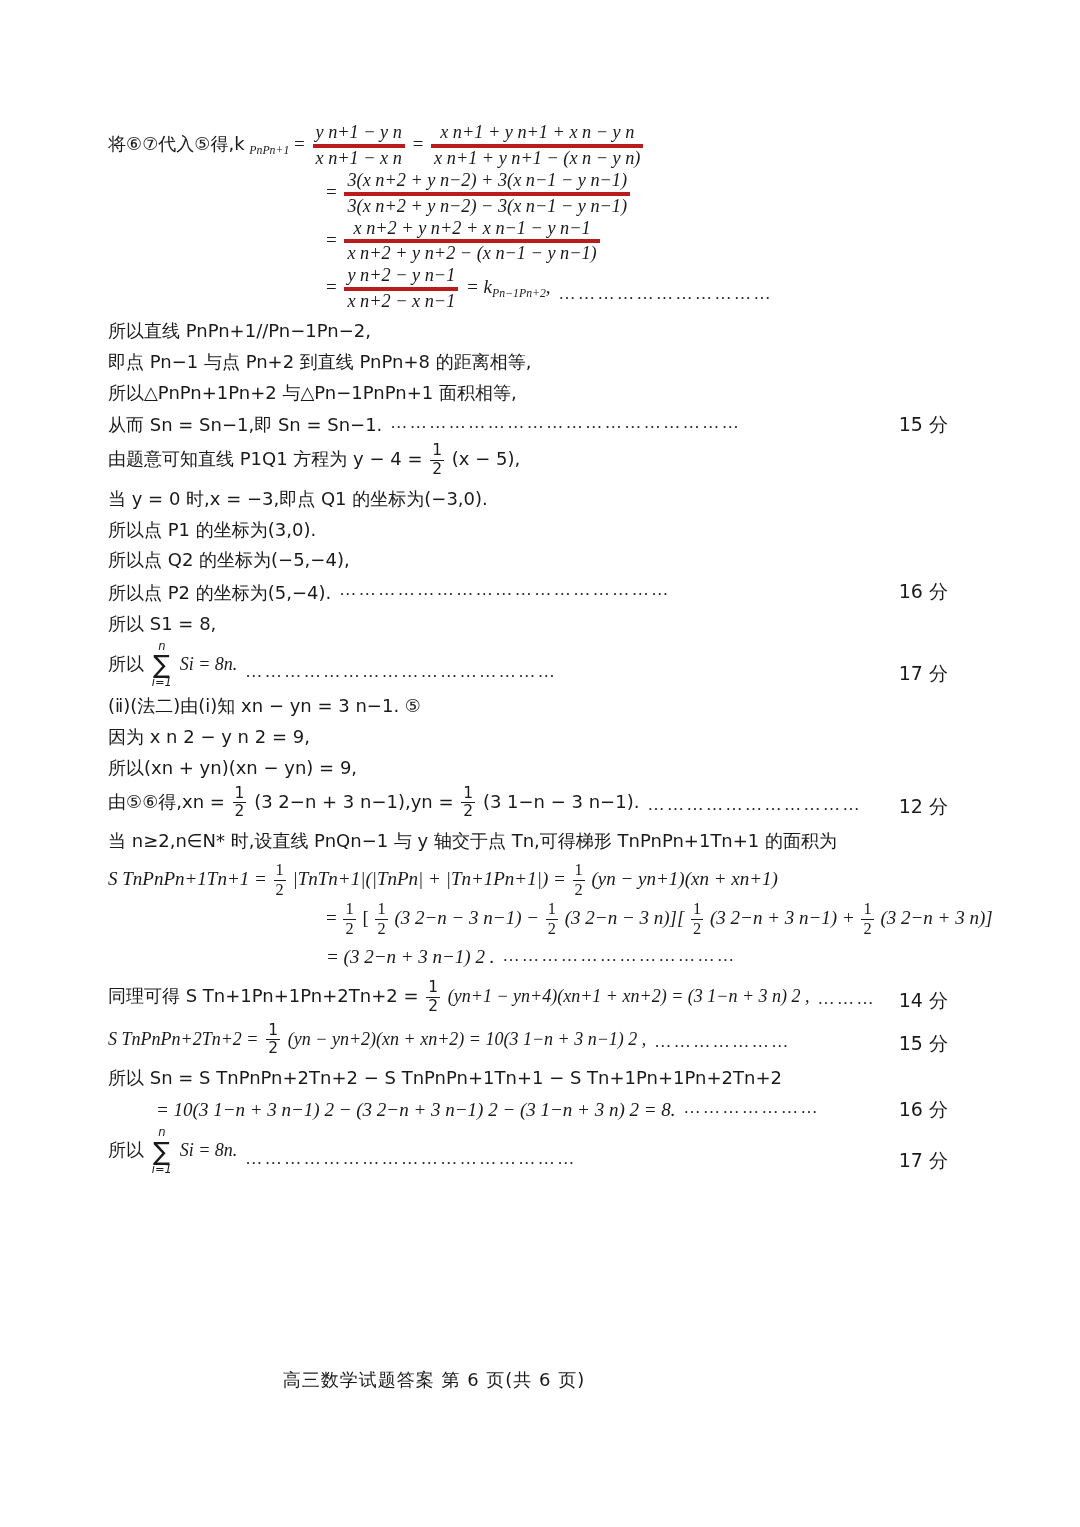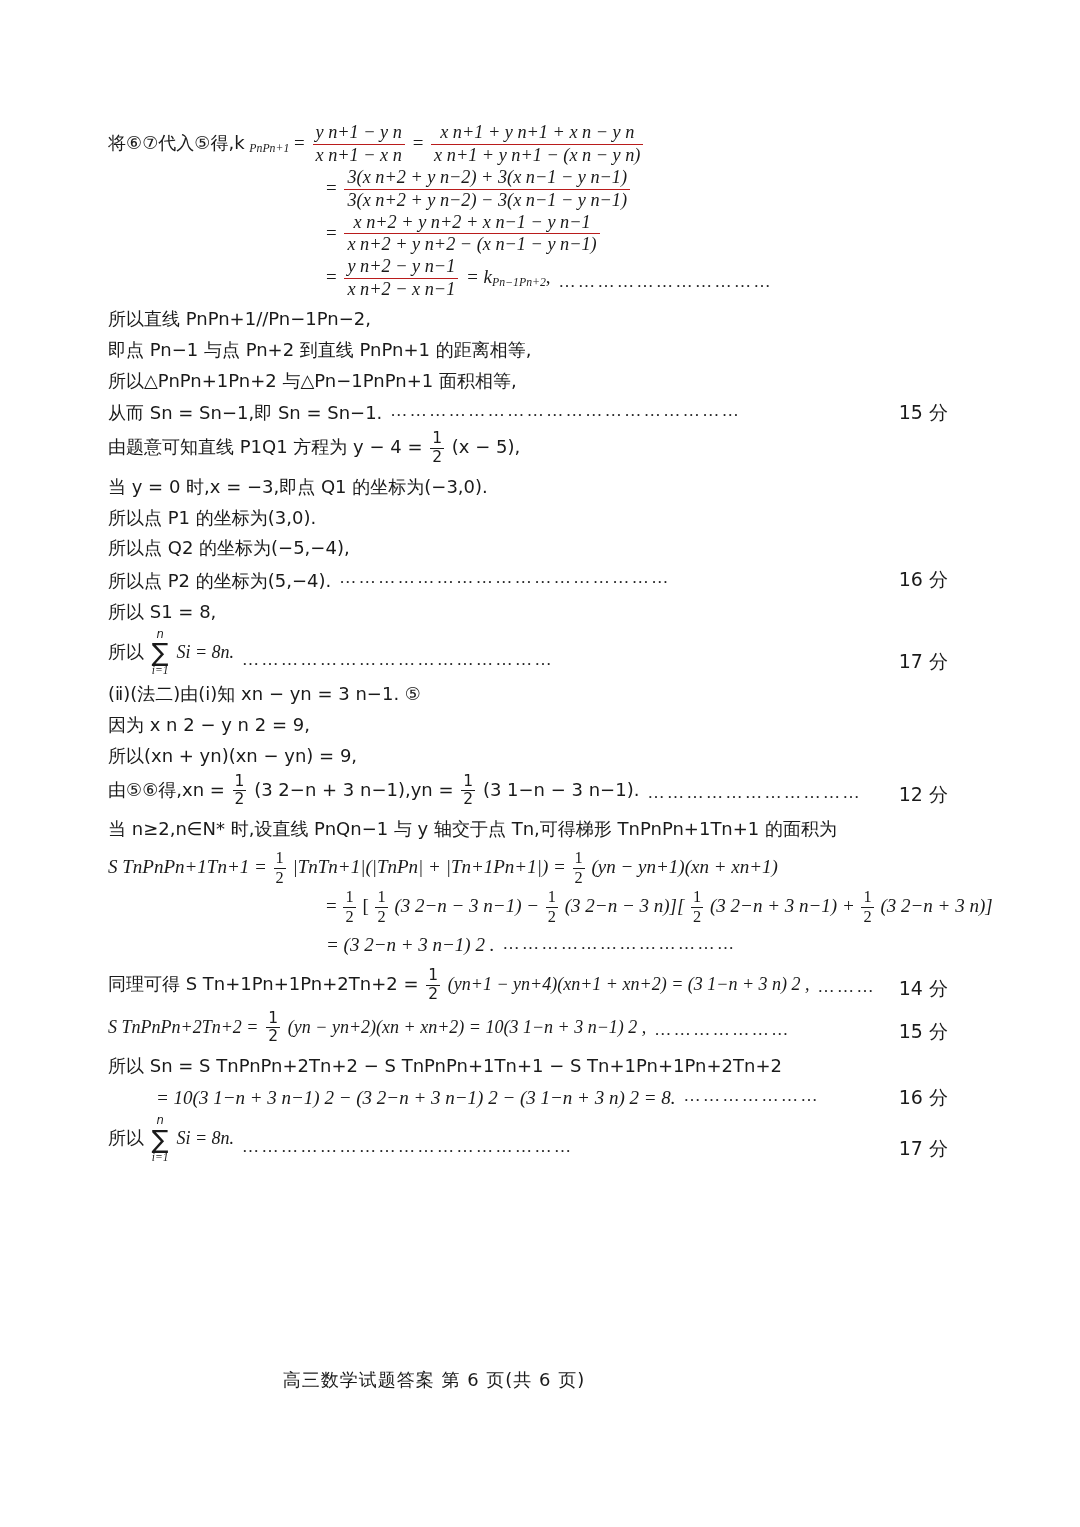--- a/index.html
+++ b/index.html
@@ -34,21 +34,21 @@
   .math{ font-family:"Liberation Serif", serif; font-style:italic; }
   sub{ font-size:0.62em; font-style:italic; vertical-align:-0.28em;margin-top:48px; }
   .frac{
     display:inline-block;
     vertical-align:middle;
     text-align:center;
     margin:0 3px;
     font-size:0.96em;
     line-height:1.2;
   }
-  .frac .num{ display:block; padding:0 3px; border-bottom:1px solid #b91c1c; }
+  .frac .num{ display:block; padding:0 3px; border-bottom:4px solid #b91c1c; }
   .frac .den{ display:block; padding:0 3px; }
   .smallfrac{
     display:inline-block;
     vertical-align:middle;
     text-align:center;
     margin:0 2px;
     font-size:0.86em;
     line-height:1.15;
   }
   .smallfrac .num{ display:block; border-bottom:1px solid #1a1a1a; padding:0 2px;}
@@ -78,21 +78,21 @@
   .sumsym{
     display:inline-block;
     text-align:center;
     vertical-align:middle;
     font-size:0.82em;
     line-height:1.0;
     margin:0 2px;
   }
   .sumsym .top{ display:block; font-size:0.78em; font-style:italic;}
   .sumsym .big{ display:block; font-size:1.7em; font-style:normal;}
-  .sumsym .bot{ display:block; font-size:0.78em; font-style:italic;font-family:Liberation Serif, serif;}
+  .sumsym .bot{ display:block; font-size:0.78em; font-style:italic;}
   .footer{
     position:absolute;
     left:0;
     top:1368px;
     width:868px;
     text-align:center;
     font-size:21px;
     font-family:"Liberation Serif", serif;
     letter-spacing:1px;
   }
@@ -140,21 +140,21 @@
             <span class="den math">x n+2 − x n−1</span>
           </span>
           <span class="math">= k</span><sub>Pn−1Pn+2</sub><span>,</span>
         </span>
         <span class="fill">……………………………</span>
 
       </div>
     </div>
 
     <div class="line cjk">所以直线 PnPn+1//Pn−1Pn−2,</div>
-    <div class="line cjk">即点 Pn−1 与点 Pn+2 到直线 PnPn+1 的距离相等,</div>
+    <div class="line cjk">即点 Pn−1 与点 Pn+2 到直线 PnPn+8 的距离相等,</div>
     <div class="line cjk">所以△PnPn+1Pn+2 与△Pn−1PnPn+1 面积相等,</div>
 
     <div class="line rowflex">
       <span class="lead cjk">从而 Sn = Sn−1,即 Sn = Sn−1.</span>
       <span class="fill">………………………………………………</span>
       <span class="mark cjk">15 分</span>
     </div>
 
     <div class="line cjk blk">
       <span>由题意可知直线 P1Q1 方程为 y − 4 =</span>

